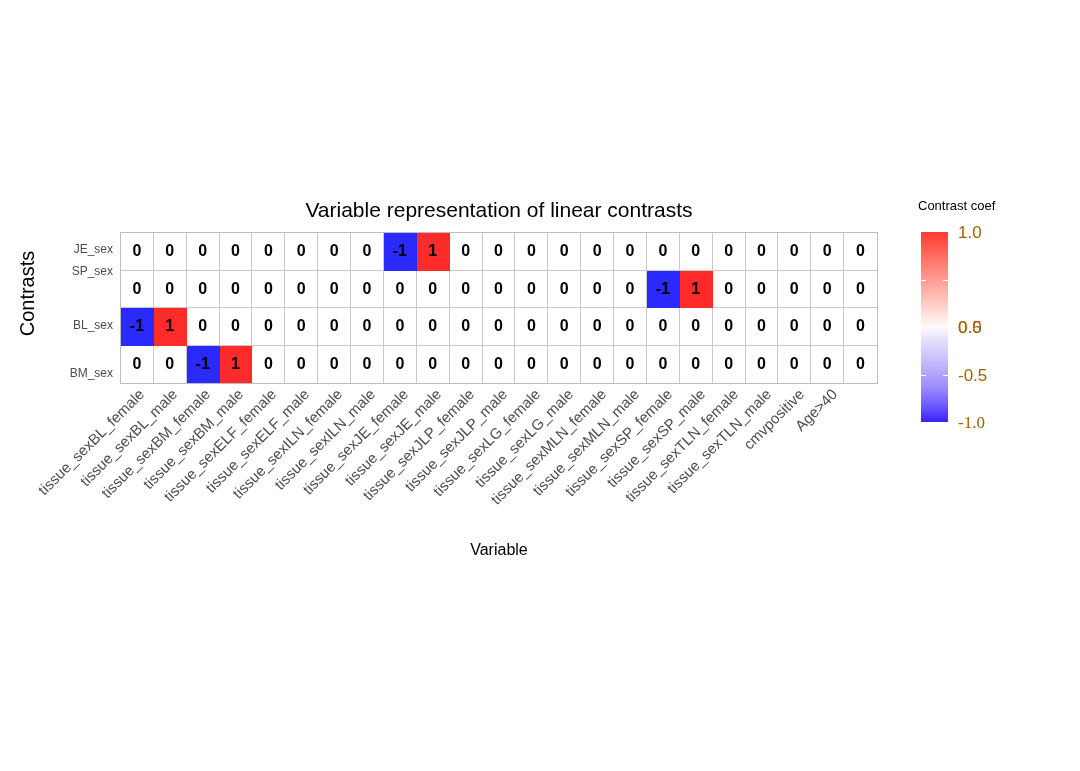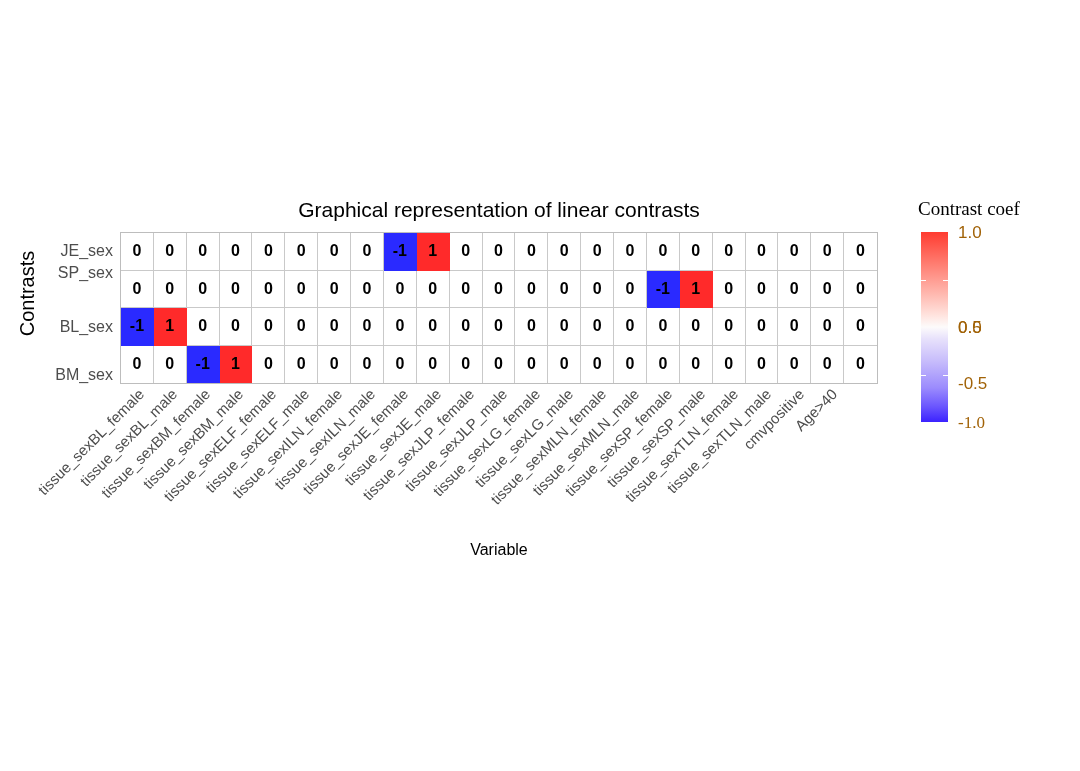--- a/index.html
+++ b/index.html
@@ -51,21 +51,21 @@
     font-size: 16px;
     color: #000000;
   }
 
   
   .y-tick-label {
     position: absolute;
     right: 0;
     width: 110px;
     text-align: right;
-    font-size: 16px;
+    font-size: 12px;
     color: #4d4d4d;
     line-height: 1;
   }
   #y-tick-labels {
     position: absolute;
     left: 0px;
     top: 232px;
     width: 113px;
     height: 152px;
   }
@@ -138,24 +138,23 @@
     position: absolute;
     left: 918px;
     top: 198px;
     width: 160px;
     height: 240px;
   }
   #legend-title {
     position: absolute;
     left: 0px;
     top: 0px;
-    font-size: 19px;
+    font-size: 13px;
     color: #000000;
     white-space: nowrap;
-    font-family: Liberation Serif, serif;
   }
   #legend-bar {
     position: absolute;
     left: 3px;
     top: 34px;
     width: 27px;
     height: 190px;
     background: linear-gradient(to bottom,
         #ff3b30 0%,
         #ff7a6e 16%,
@@ -178,21 +177,21 @@
     position: absolute;
     left: 40px;
     font-size: 17px;
     color: #a16207;
     line-height: 1;
   }
 </style>
 </head>
 <body>
 
-<div id="plot-title">Graphical representation of linear contrasts</div>
+<div id="plot-title">Variable representation of linear contrasts</div>
 
 <div id="y-axis-title">Contrasts</div>
 
 <div id="y-tick-labels">
     <div class="y-tick-label" style="top: 11px;">JE_sex</div>
     <div class="y-tick-label" style="top: 33px;">SP_sex</div>
     <div class="y-tick-label" style="top: 87px;">BL_sex</div>
     <div class="y-tick-label" style="top: 135px;">BM_sex</div>
   </div>
 
@@ -329,15 +328,15 @@
 <div id="legend">
   <div id="legend-title">Contrast coef</div>
   <div id="legend-bar"></div>
 <div class="legend-label" style="top: 26px;">1.0</div>
     <div class="legend-tick" style="left: 3px; top: 81.5px;"></div>
     <div class="legend-tick" style="left: 25px; top: 81.5px;"></div>
     <div class="legend-label" style="top: 73.5px; margin-top: 47px;">0.5</div>
     <div class="legend-label" style="top: 121px;">0.0</div>
     <div class="legend-tick" style="left: 3px; top: 176.5px;"></div>
     <div class="legend-tick" style="left: 25px; top: 176.5px;"></div>
-    <div class="legend-label" style="top: 168.5px; margin-top: 8px;">-0.5</div>
+    <div class="legend-label" style="top: 168.5px;">-0.5</div>
     <div class="legend-label" style="top: 216px; font-family: Liberation Serif, serif;">-1.0</div>
   </div>
 
 </body></html>

